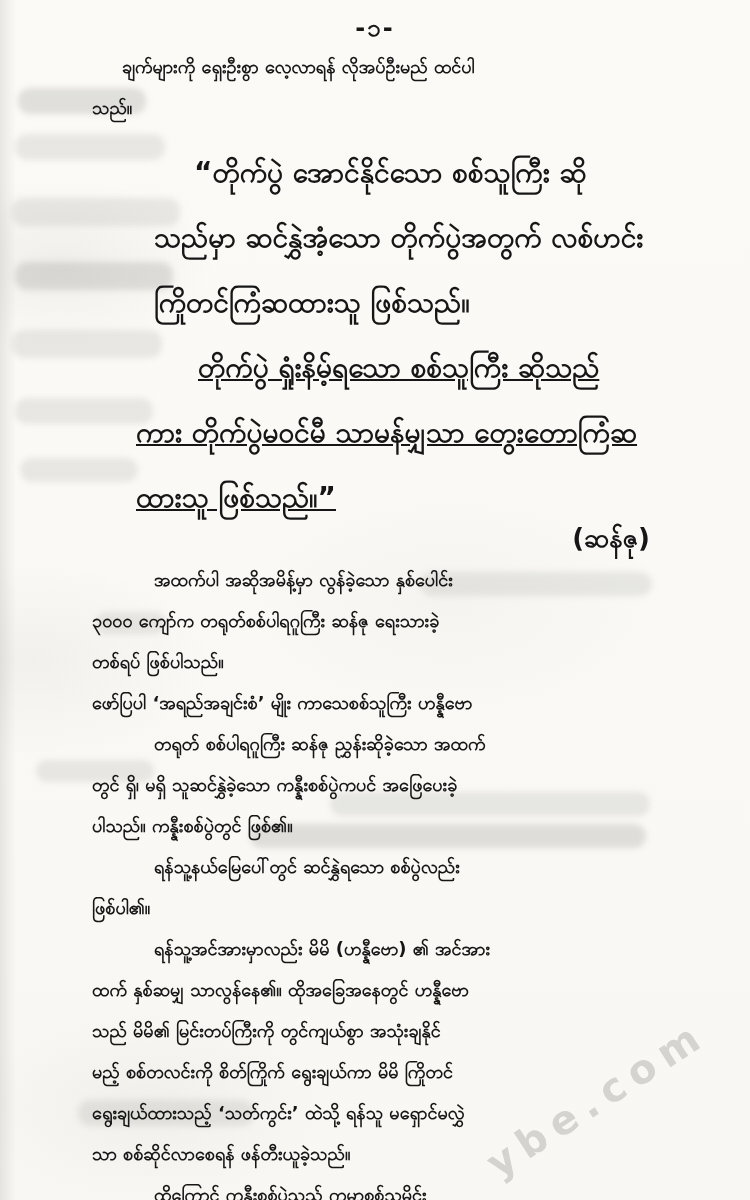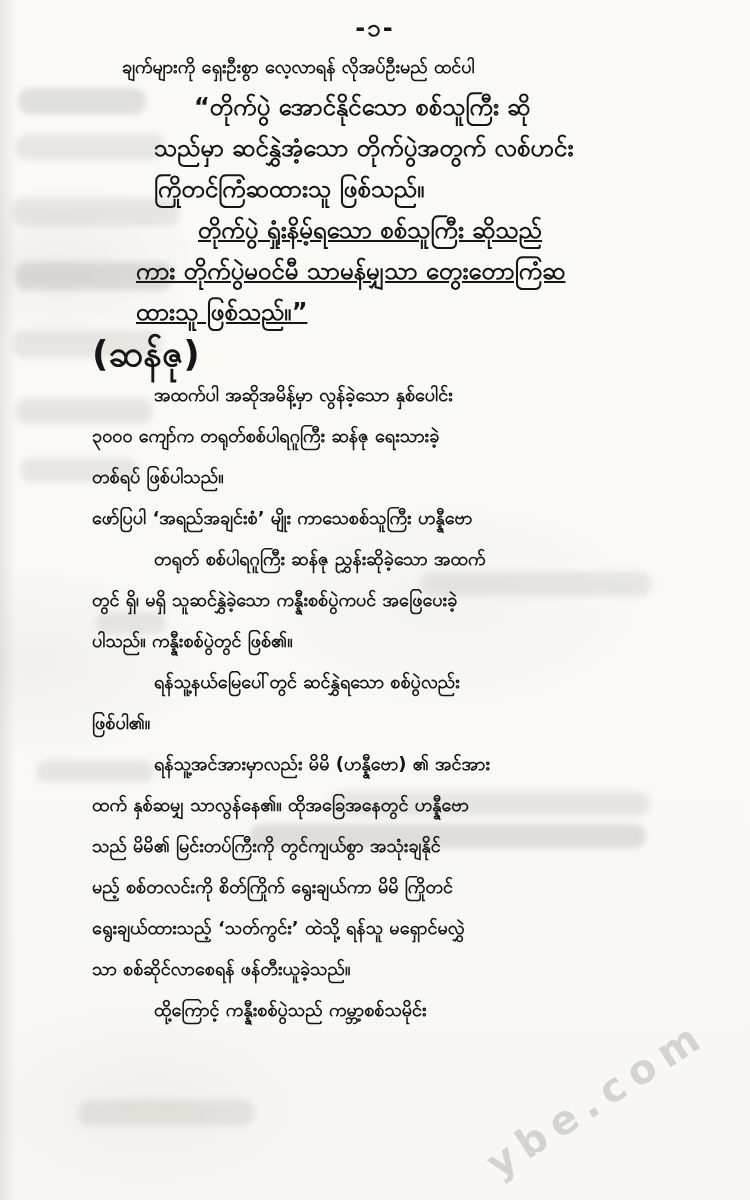--- a/index.html
+++ b/index.html
@@ -29,26 +29,26 @@
   .col{
     position:absolute;left:92px;top:46px;width:580px;height:1154px;
     font-weight:bold;overflow:hidden;
   }
   .ln{
     height:41px;line-height:41px;font-size:18px;white-space:nowrap;
   }
   .ind1{padding-left:30px;}
   .ind2{padding-left:62px;}
   .quote{margin-left:62px;}
-  .quote .ln{font-size:24px;}
+  .quote .ln{font-size:28px;margin-top:24px;}
   .q-ind{padding-left:40px;}
   .q2{margin-left:-18px;text-decoration:underline;}
   .q2 .q-ind{padding-left:62px;}
   .attr{
-    padding-right:22px;font-size:36px;
+    text-align:right;padding-right:22px;font-size:26px;
   }
   .watermark{
     position:absolute;left:478px;top:1148px;
     transform:rotate(-33deg);transform-origin:0 0;
     font-size:40px;letter-spacing:9px;font-weight:bold;
     color:#b9b7b3;opacity:.55;white-space:nowrap;
   }
   .ghost{
     position:absolute;border-radius:12px;
     background:rgba(110,108,102,.13);
@@ -76,20 +76,21 @@
   <div class="ghost" style="left:330px;top:792px;width:320px;height:24px;"></div>
   <div class="ghost dk" style="left:250px;top:824px;width:396px;height:24px;"></div>
   <div class="ghost" style="left:78px;top:1100px;width:176px;height:26px;"></div>
 
   <div class="pageno">-၁-</div>
 
   <div class="col">
 
     <div>
       <div class="ln ind1">ချက်များကို ရှေးဦးစွာ လေ့လာရန် လိုအပ်ဦးမည် ထင်ပါ</div>
+      <div class="ln">သည်။</div>
     </div>
 
     <div class="quote">
       <div class="ln q-ind">“တိုက်ပွဲ အောင်နိုင်သော စစ်သူကြီး ဆို</div>
       <div class="ln">သည်မှာ ဆင်နွှဲအံ့သော တိုက်ပွဲအတွက် လစ်ဟင်း</div>
       <div class="ln">ကြိုတင်ကြံဆထားသူ ဖြစ်သည်။</div>
       <div class="q2">
         <div class="ln q-ind">တိုက်ပွဲ ရှုံးနိမ့်ရသော စစ်သူကြီး ဆိုသည်</div>
         <div class="ln">ကား တိုက်ပွဲမဝင်မီ သာမန်မျှသာ တွေးတောကြံဆ</div>
         <div class="ln">ထားသူ ဖြစ်သည်။”</div>

